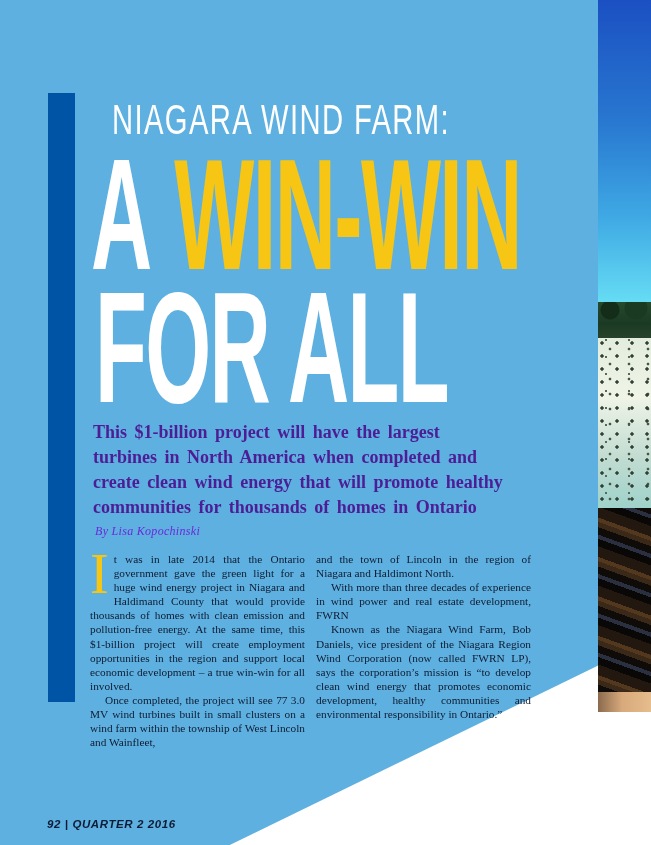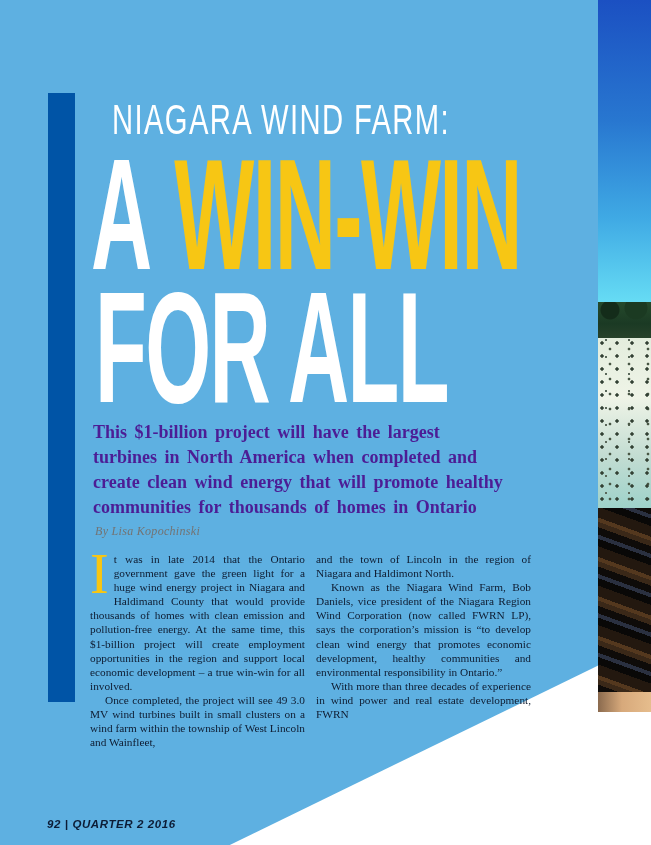--- a/index.html
+++ b/index.html
@@ -51,21 +51,21 @@
   }
   .hl1 { left:91px; top:136px; }
   .hl2 { left:95px; top:269px; }
   .hl-yellow { color:#F7C614; margin-left:44px; }
   .standfirst {
     position:absolute; left:93px; top:420px; width:414px;
     color:#4c1d95; font-weight:700; font-size:18px; line-height:25px;
     word-spacing:3px;
   }
   .byline {
-    position:absolute; left:95px; top:524px; color:#737373;
+    position:absolute; left:95px; top:524px; color:#6d28d9;
     font-style:italic; font-size:12px; letter-spacing:0.3px;
   }
   .columns {
     position:absolute; left:90px; top:552px; width:441px;
     display:flex; gap:11px; color:#0E1B30;
     font-size:11.3px; line-height:14.1px; text-align:justify;
   }
   .col { width:215px; }
   .col p { margin:0; text-indent:15px; }
   .col p.first { text-indent:0; }
@@ -102,24 +102,24 @@
 
   <div class="hl hl2">FOR ALL</div>
 
   <div class="standfirst">This $1-billion project will have the largest turbines in North America when completed and create clean wind energy that will promote healthy communities for thousands of homes in Ontario</div>
 
   <div class="byline">By Lisa Kopochinski</div>
 
   <div class="columns">
     <div class="col">
       <p class="first"><span class="dropcap">I</span><span>t was in late 2014 that the Ontario government gave the green light for a huge wind energy project in Niagara and Haldimand County that would provide thousands of homes with clean emission and pollution-free energy. At the same time, this $1-billion project will create employment opportunities in the region and support local economic development – a true win-win for all involved.</span></p>
-      <p>Once completed, the project will see 49 3.0 MV wind turbines built in small clusters on a wind farm within the township of West Lincoln and Wainfleet,</p>
+      <p>Once completed, the project will see 77 3.0 MV wind turbines built in small clusters on a wind farm within the township of West Lincoln and Wainfleet,</p>
     </div>
     <div class="col">
       <p class="first">and the town of Lincoln in the region of Niagara and Haldimont North.</p>
+      <p>With more than three decades of experience in wind power and real estate development, FWRN</p>
       <p>Known as the Niagara Wind Farm, Bob Daniels, vice president of the Niagara Region Wind Corporation (now called FWRN LP), says the corporation’s mission is “to develop clean wind energy that promotes economic development, healthy communities and environmental responsibility in Ontario.”</p>
-      <p>With more than three decades of experience in wind power and real estate development, FWRN</p>
     </div>
   </div>
 
   <div class="footer">92 | QUARTER 2 2016</div>
 
 </div>
 
 </body></html>

